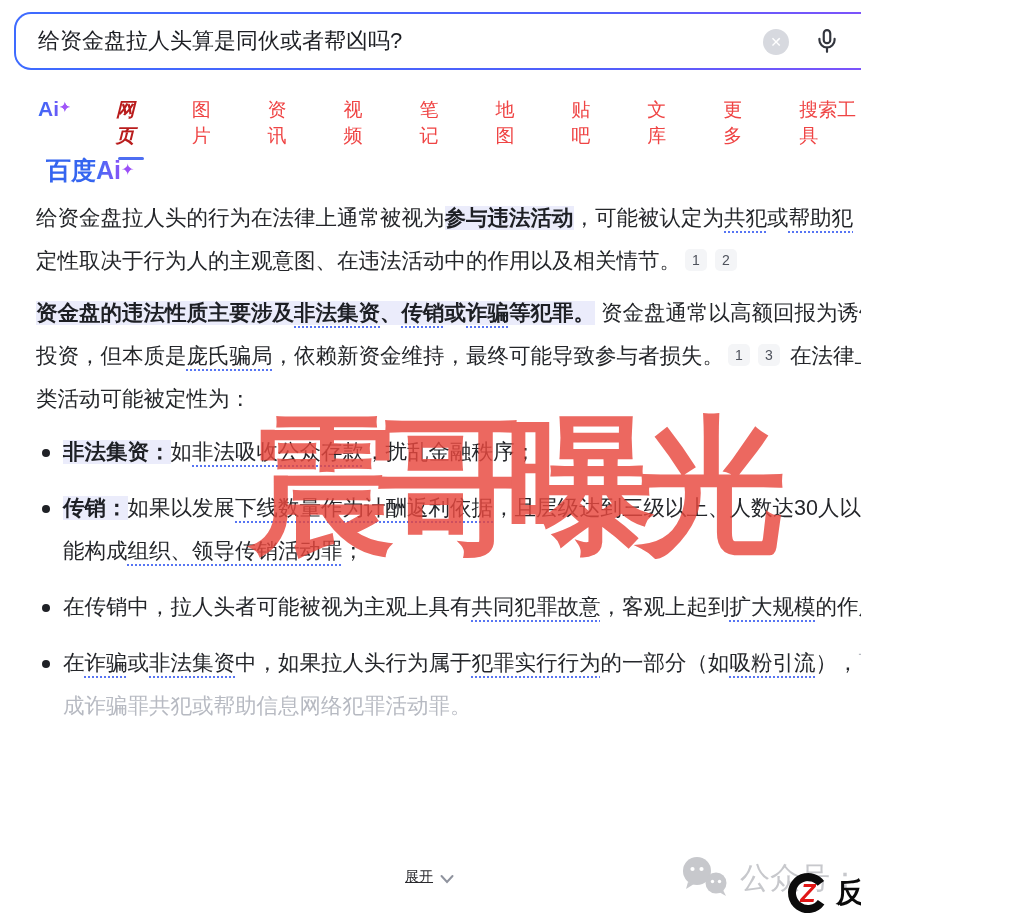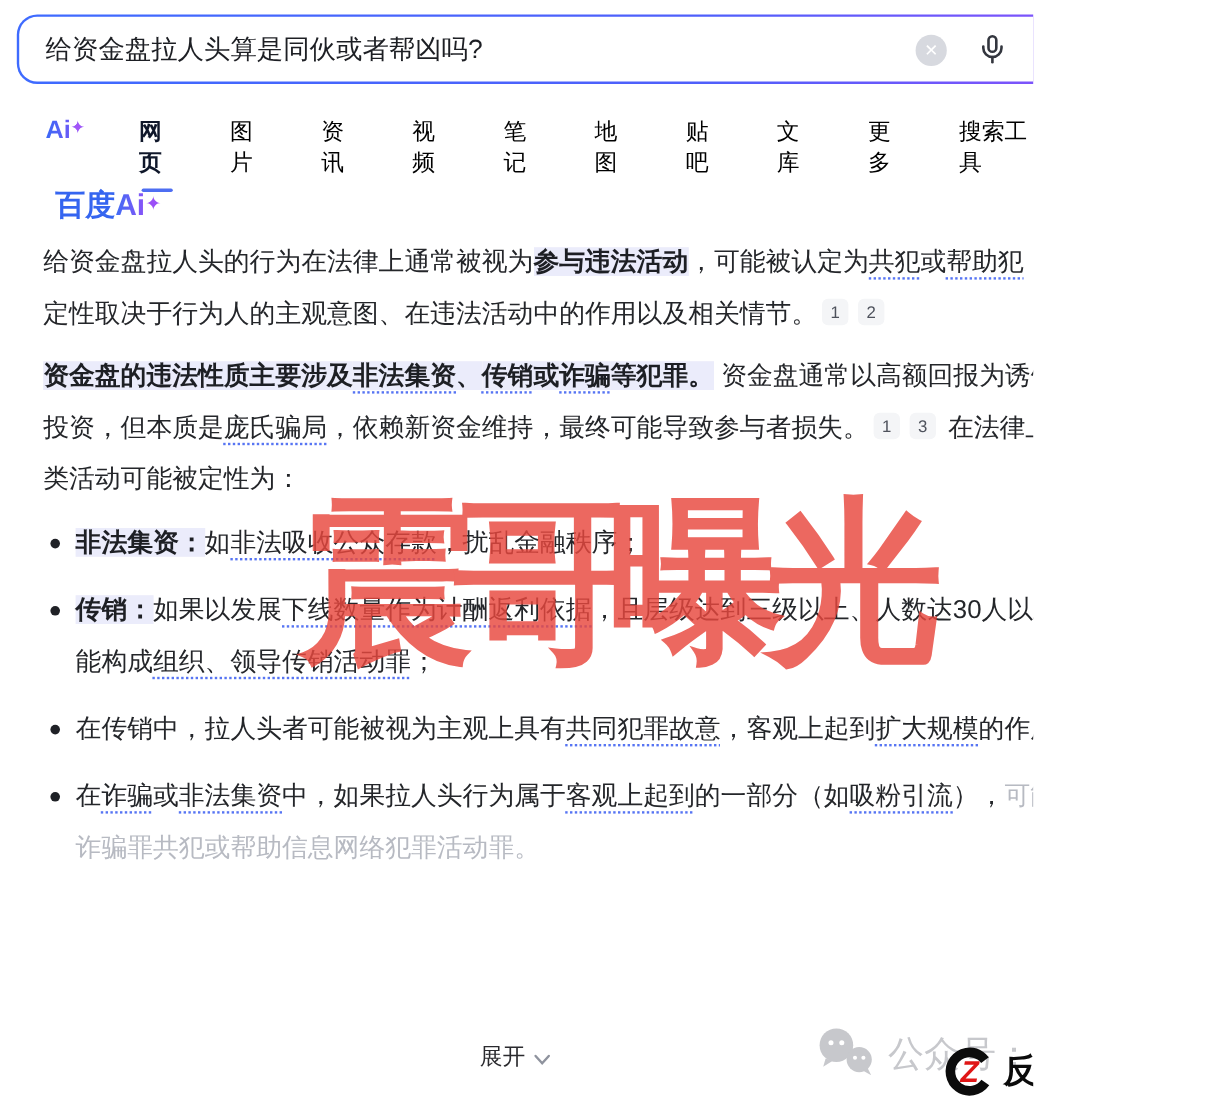--- a/index.html
+++ b/index.html
@@ -16,22 +16,22 @@
     color:#fff;font-size:14px;font-weight:700;text-align:center;line-height:26px;}
   .mic{left:798px;} .clip{left:850px;} .img{left:903px;}
   .search-btn{position:absolute;left:956px;top:1px;width:104px;height:52px;border-radius:13px;
     background:linear-gradient(135deg,#6b86fb,#3d5cf3);color:#fff;font-size:26px;line-height:52px;padding-left:16px;box-sizing:border-box;}
 
   
   .nav{position:absolute;left:38px;top:97px;display:flex;align-items:flex-start;gap:45px;font-size:19px;}
   .ai-logo{font-weight:800;font-size:21px;background:linear-gradient(90deg,#3968f6,#8a53f8);
     -webkit-background-clip:text;background-clip:text;color:transparent;}
   .ai-logo .spark{color:#a355f8;-webkit-text-fill-color:#a355f8;font-size:14px;vertical-align:4px;}
-  .tab{position:relative;color:#000000;cursor:pointer;}
-  .tab.active{color:#0f172a;font-weight:700;}
+  .tab{position:relative;color:#ef4444;cursor:pointer;}
+  .tab.active{color:#b91c1c;font-weight:700;font-style:italic;}
   .tab.active::after{content:"";position:absolute;left:50%;transform:translateX(-50%);bottom:-11px;width:26px;height:3px;border-radius:2px;background:#4e6ef2;}
 
   
   .brand-row{position:absolute;left:46px;top:151px;width:965px;display:flex;justify-content:space-between;align-items:center;}
   .brand{font-size:25px;font-weight:800;}
   .brand .bd{color:#3565f0;}
   .brand .ai{background:linear-gradient(90deg,#3f6cf4,#8a53f8);-webkit-background-clip:text;background-clip:text;color:transparent;}
   .brand .spark{color:#9b4ff7;font-size:16px;vertical-align:4px;}
   .listen-btn{display:flex;align-items:center;gap:7px;height:38px;padding:0 15px;border-radius:19px;background:#f0f1fa;
     font-size:19px;color:#17181c;}
@@ -45,21 +45,21 @@
   .hl{font-weight:700;background:#ebecfb;color:#1d1f24;}
   .dot{text-decoration:underline dotted rgba(78,110,242,.95);text-decoration-thickness:2px;text-underline-offset:6px;}
   .ref{display:inline-block;min-width:14px;padding:0 4px;height:22px;line-height:22px;border-radius:5px;background:#f4f5f7;
     color:#4e525c;font-size:14px;text-align:center;margin:0 4px;vertical-align:3px;}
   .fade{color:#b7bac2;}
 
   
   .fade-overlay{position:absolute;left:0;top:828px;width:1025px;height:95px;
     background:linear-gradient(180deg,rgba(255,255,255,0) 0%,#fff 62%);z-index:20;pointer-events:none;}
   .expand-btn{position:absolute;left:50%;transform:translateX(-52%);top:868px;display:flex;align-items:center;gap:6px;
-    font-size:19px;color:#2a2a2e;z-index:36;}
+    font-size:14px;color:#2a2a2e;z-index:36;text-decoration:underline;}
   .expand-btn svg{margin-top:3px;}
 
   
   .stamp{position:absolute;left:212px;top:408px;font-size:148px;line-height:1.05;font-weight:800;letter-spacing:-18px;
     color:#e8473e;opacity:.82;z-index:40;white-space:nowrap;margin-left:36px;}
   .wechat-mark{position:absolute;left:680px;top:856px;display:flex;align-items:center;gap:10px;
     color:#c7c8cc;font-size:30px;z-index:30;white-space:nowrap;}
   .antifraud-mark{position:absolute;left:785px;top:870px;display:flex;align-items:center;gap:5px;
     color:#0b0b0b;font-size:28px;font-weight:800;z-index:35;white-space:nowrap;}
 </style>
@@ -116,21 +116,21 @@
 
   <div class="content">
     <p><span>给资金盘拉人头的行为在法律上通常被视为</span><span class="hl">参与违法活动</span><span>，可能被认定为</span><span class="dot">共犯</span><span>或</span><span class="dot">帮助犯</span><span>，具体定性取决于行为人的主观意图、在违法活动中的作用以及相关情节。</span><span class="ref">1</span><span class="ref">2</span></p>
     <p><span class="hl">资金盘的违法性质主要涉及</span><span class="hl dot">非法集资</span><span class="hl">、</span><span class="hl dot">传销</span><span class="hl">或</span><span class="hl dot">诈骗</span><span class="hl">等犯罪。</span><span> 资金盘通常以高额回报为诱饵吸引投资，但本质是</span><span class="dot">庞氏骗局</span><span>，依赖新资金维持，最终可能导致参与者损失。</span><span class="ref">1</span><span class="ref">3</span><span> 在法律上，这类活动可能被定性为：</span></p>
     <ul>
       <li><span class="hl">非法集资：</span><span>如</span><span class="dot">非法吸收公众存款</span><span>，扰乱金融秩序；</span></li>
       <li><span class="hl">传销：</span><span>如果以发展</span><span class="dot">下线数量作为计酬返利依据</span><span>，且层级达到三级以上、人数达30人以上，可能构成</span><span class="dot">组织、领导传销活动罪</span><span>；</span></li>
     </ul>
     <ul>
       <li><span>在传销中，拉人头者可能被视为主观上具有</span><span class="dot">共同犯罪故意</span><span>，客观上起到</span><span class="dot">扩大规模</span><span>的作用；</span></li>
-      <li><span>在</span><span class="dot">诈骗</span><span>或</span><span class="dot">非法集资</span><span>中，如果拉人头行为属于</span><span class="dot">客观上起到</span><span>的一部分（如</span><span class="dot">吸粉引流</span><span>），</span><span class="fade">可能构成诈骗罪共犯或帮助信息网络犯罪活动罪。</span></li>
+      <li><span>在</span><span class="dot">诈骗</span><span>或</span><span class="dot">非法集资</span><span>中，如果拉人头行为属于</span><span class="dot">犯罪实行行为</span><span>的一部分（如</span><span class="dot">吸粉引流</span><span>），</span><span class="fade">可能构成诈骗罪共犯或帮助信息网络犯罪活动罪。</span></li>
     </ul>
   </div>
 
   <div class="fade-overlay"></div>
 
   <div class="expand-btn">
     <span>展开</span>
     <svg width="15" height="10" viewBox="0 0 15 10" fill="none" stroke="#8f939e" stroke-width="2" stroke-linecap="round">
         <polyline points="2 2 7.5 8 13 2"></polyline>
       </svg>

